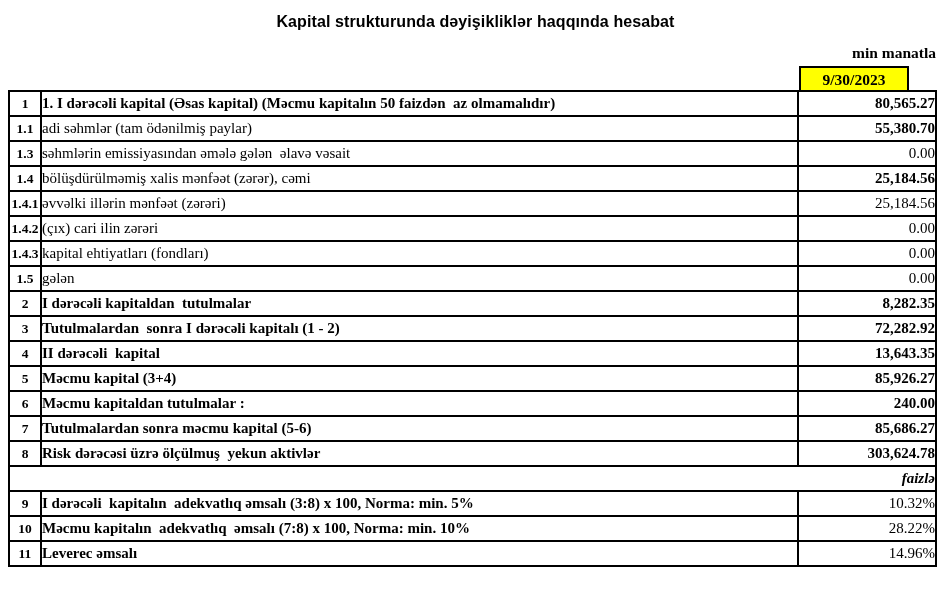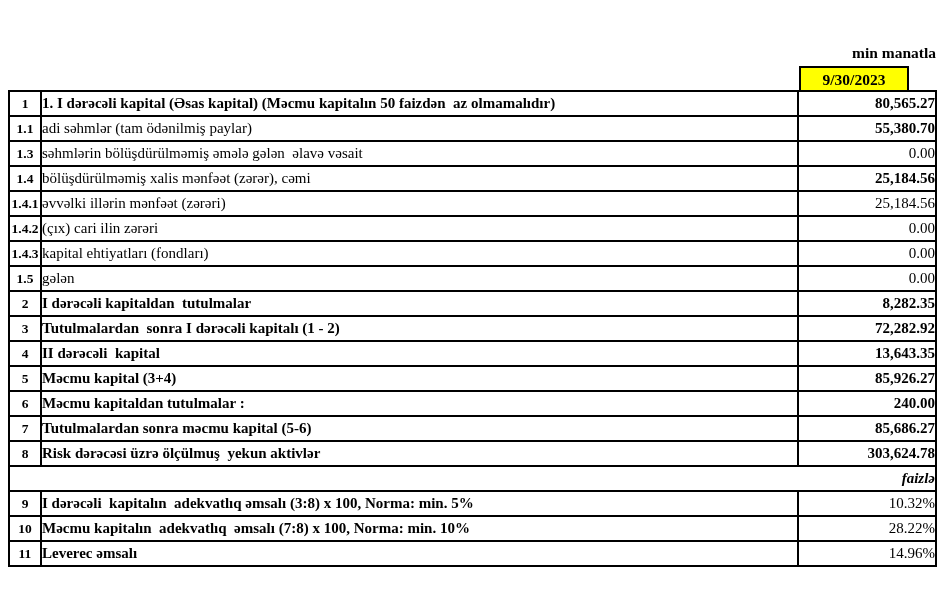--- a/index.html
+++ b/index.html
@@ -73,20 +73,21 @@
     padding-right: 5px;
     font-weight: bold;
     font-style: italic;
     font-size: 15px;
   }
 </style>
 </head>
 <body>
 
 <div class="page">
+  <div class="title">Kapital strukturunda dəyişikliklər haqqında hesabat</div>
   <div class="unit-label">min manatla</div>
   <div class="date-cell" style="background: rgb(255, 255, 0);">9/30/2023</div>
   <table class="report">
     <colgroup>
       <col style="width:32px">
       <col>
       <col style="width:138px">
     </colgroup>
     <tbody>
         <tr>
@@ -94,21 +95,21 @@
           <td class="label b">1. I dərəcəli kapital (Əsas kapital) (Məcmu kapitalın 50 faizdən  az olmamalıdır)</td>
           <td class="value b">80,565.27</td>
         </tr>
         <tr>
           <td class="num">1.1</td>
           <td class="label">adi səhmlər (tam ödənilmiş paylar)</td>
           <td class="value b">55,380.70</td>
         </tr>
         <tr>
           <td class="num">1.3</td>
-          <td class="label">səhmlərin bölüşdürülməmiş əmələ gələn  əlavə vəsait</td>
+          <td class="label">səhmlərin emissiyasından əmələ gələn  əlavə vəsait</td>
           <td class="value">0.00</td>
         </tr>
         <tr>
           <td class="num">1.4</td>
           <td class="label">bölüşdürülməmiş xalis mənfəət (zərər), cəmi</td>
           <td class="value b">25,184.56</td>
         </tr>
         <tr>
           <td class="num">1.4.1</td>
           <td class="label">əvvəlki illərin mənfəət (zərəri)</td>

